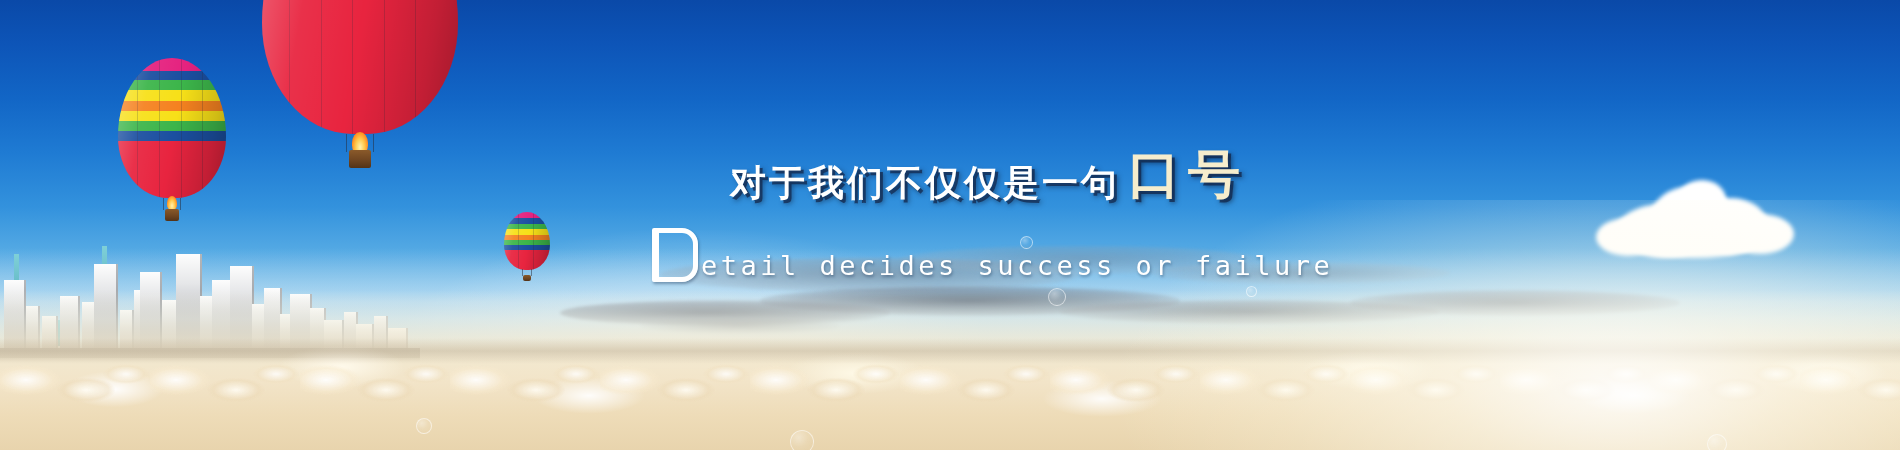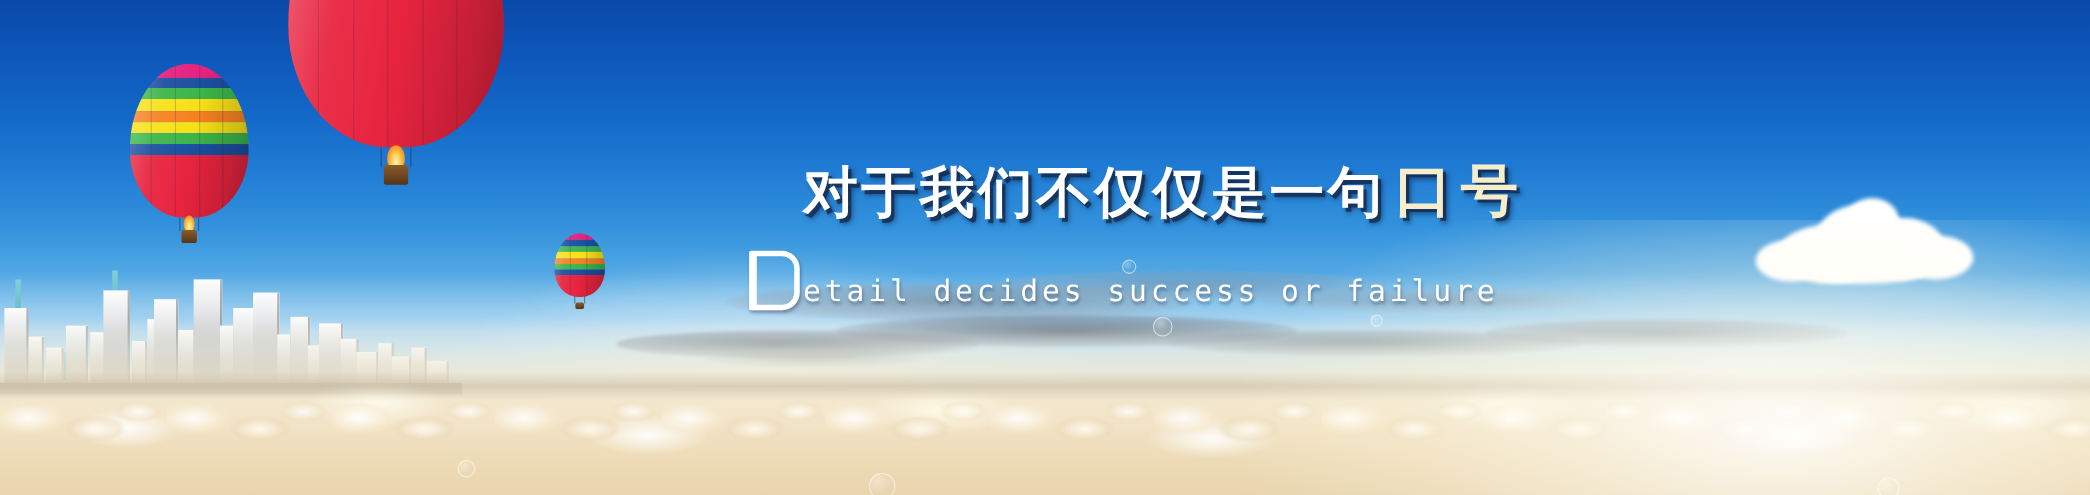--- a/index.html
+++ b/index.html
@@ -167,29 +167,29 @@
     font-family:"DejaVu Serif","Liberation Serif",serif;
     font-size:62px;font-weight:700;letter-spacing:4px;line-height:1;
     display:inline-block;vertical-align:bottom;}
   .line1 .gold{color:#f6edcd;
     text-shadow:3px 3px 0 rgba(18,36,70,.72), 4px 4px 5px rgba(10,24,50,.55);}
   .line1 .white{color:#ffffff;font-size:52px;margin-left:10px;
     text-shadow:3px 3px 0 rgba(18,36,70,.70), 4px 4px 5px rgba(10,24,50,.5);}
   .line2{position:absolute;left:730px;top:148px;white-space:nowrap;}
   .line2 .white,.line2 .gold{
     font-family:"DejaVu Serif","Liberation Serif",serif;
-    font-size:50px;font-weight:700;letter-spacing:3px;line-height:1;
+    font-size:36px;font-weight:700;letter-spacing:3px;line-height:1;
     display:inline-block;vertical-align:bottom;}
   .line2 .white{color:#ffffff;
     text-shadow:3px 3px 0 rgba(18,36,70,.70), 4px 4px 5px rgba(10,24,50,.5);}
   .line2 .gold{color:#f6edcd;font-size:52px;margin-left:8px;letter-spacing:8px;
     text-shadow:3px 3px 0 rgba(18,36,70,.72), 4px 4px 5px rgba(10,24,50,.55);}
 
   .line3{position:absolute;left:652px;top:228px;white-space:nowrap;
-    display:flex;align-items:flex-end;margin-left:29px;}
+    display:flex;align-items:flex-end;}
   .dcap{
     display:inline-block;width:34px;height:44px;position:relative;margin-right:3px;
     border:5px solid #ffffff;border-left-width:7px;
     border-radius:2px 16px 16px 2px;
     box-shadow:1px 2px 3px rgba(10,30,60,.35);
   }
   .line3 .rest{
     font-family:"DejaVu Sans Mono","Liberation Mono",monospace;
     font-size:27px;color:#ffffff;letter-spacing:3.5px;line-height:1;
     padding-bottom:3px;

